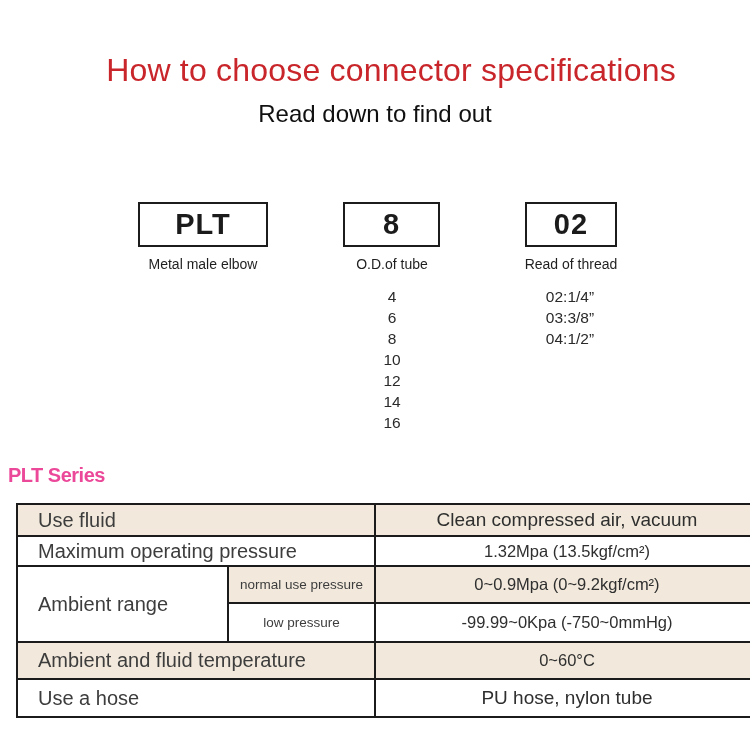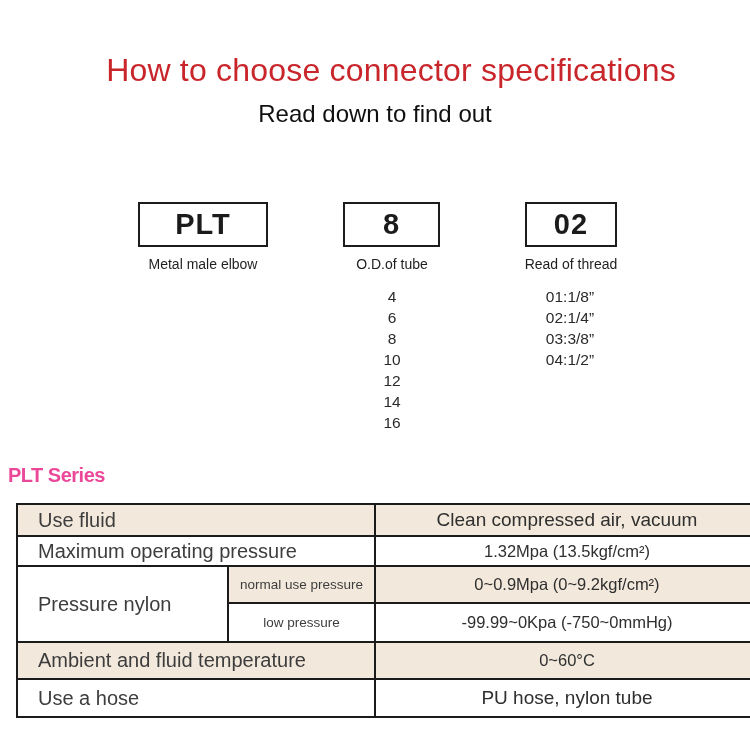--- a/index.html
+++ b/index.html
@@ -134,21 +134,20 @@
   <span>4</span>
   <span>6</span>
   <span>8</span>
   <span>10</span>
   <span>12</span>
   <span>14</span>
   <span>16</span>
 </div>
 
 <div class="abs opt-list list-thread">
-  <span>01:1/8”</span>
   <span>02:1/4”</span>
   <span>03:3/8”</span>
   <span>04:1/2”</span>
 </div>
 
 <div class="abs series-heading">PLT Series</div>
 
 <table class="abs spec-table">
   <colgroup>
     <col style="width:211px">
@@ -158,21 +157,21 @@
   <tbody>
       <tr style="height:32px">
     <td colspan="2" class="lbl shade">Use fluid</td>
     <td class="val val-lg shade">Clean compressed air, vacuum</td>
   </tr>
   <tr style="height:30px">
     <td colspan="2" class="lbl">Maximum operating pressure</td>
     <td class="val val-md">1.32Mpa  (13.5kgf/cm²)</td>
   </tr>
   <tr style="height:37px">
-    <td rowspan="2" class="lbl">Pressure nylon</td>
+    <td rowspan="2" class="lbl">Ambient range</td>
     <td class="sub shade">normal use pressure</td>
     <td class="val val-md shade">0~0.9Mpa  (0~9.2kgf/cm²)</td>
   </tr>
   <tr style="height:39px">
     <td class="sub">low pressure</td>
     <td class="val val-md">-99.99~0Kpa  (-750~0mmHg)</td>
   </tr>
   <tr style="height:37px">
     <td colspan="2" class="lbl shade">Ambient and fluid temperature</td>
     <td class="val val-md shade">0~60°C</td>

